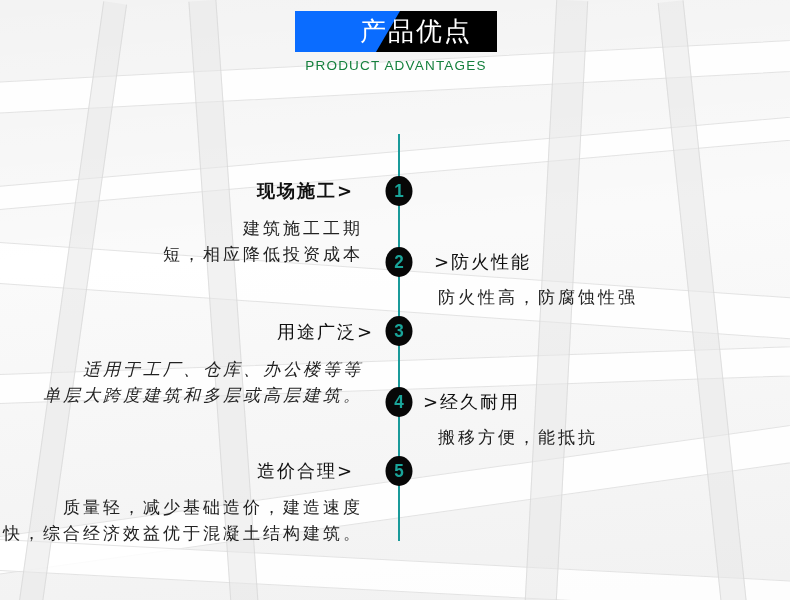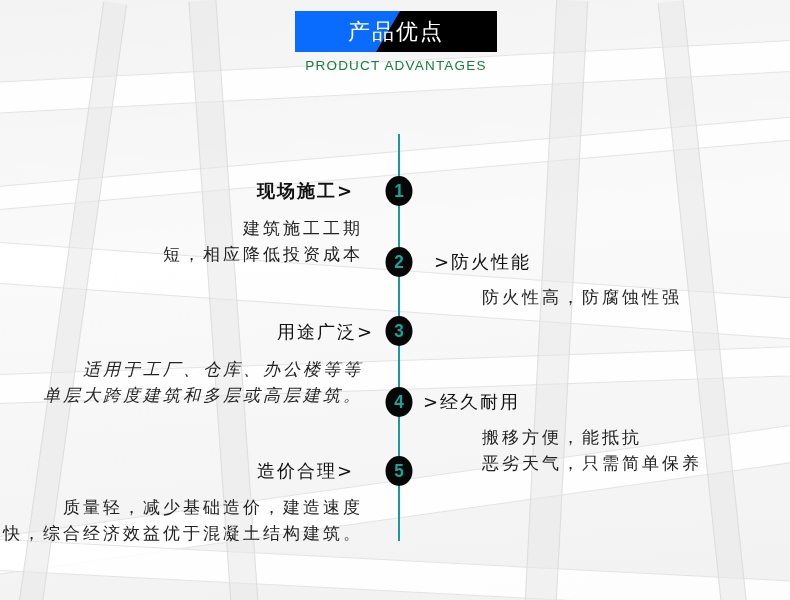--- a/index.html
+++ b/index.html
@@ -30,21 +30,21 @@
       overflow: hidden;
     }
     .header .blue {
       position: absolute; left: 0; top: 0; width: 202px; height: 41px;
       background: #0a6cff;
       clip-path: polygon(0 0, 105px 0, 81px 41px, 0 41px);
     }
     .header .title {
       position: absolute; left: 0; top: 0; width: 202px; height: 41px;
       line-height: 41px; text-align: center; color: #fff;
-      font-size: 22px; letter-spacing: 2px;
+      font-size: 26px; letter-spacing: 2px; padding-left: 20px;
     }
     .subtitle {
       position: absolute; left: 295px; top: 58px; width: 202px; text-align: center;
       color: #15803d; font-size: 13.5px; letter-spacing: 1.2px;
       font-family: "Liberation Sans", sans-serif;
     }
     .timeline-line {
       position: absolute; left: 398px; top: 134px; width: 2px; height: 407px;
       background: #1a9a9a;
     }
@@ -58,21 +58,21 @@
     .title-l, .title-r {
       position: absolute; font-size: 18px; color: #111; letter-spacing: 2px;
       white-space: nowrap; line-height: 24px;
     }
     .title-l { text-align: right; }
     .desc {
       position: absolute; font-size: 17px; color: #222; letter-spacing: 3px;
       line-height: 26px; white-space: nowrap;
     }
     .desc.left { text-align: right; }
-    .desc.right { text-align: left; margin-left: 44px; }
+    .desc.right { text-align: left; }
     .desc div { display: block; }
   </style>
 </head>
 <body>
 
 <div class="bg">
   <div class="beam" style="left:-40px; top:60px; width:900px; height:30px; transform:rotate(-3deg);"></div>
   <div class="beam" style="left:-40px; top:150px; width:900px; height:22px; transform:rotate(-5deg);"></div>
   <div class="beam" style="left:-60px; top:270px; width:920px; height:40px; transform:rotate(4deg);"></div>
   <div class="beam" style="left:-60px; top:360px; width:920px; height:28px; transform:rotate(-2deg);"></div>
@@ -109,21 +109,20 @@
 <div class="node" style="left:384px; top:316px;">3</div>
 <div class="desc left" style="right:427px; top:356px;font-style:italic;">
   <div>适用于工厂、仓库、办公楼等等</div>
   <div>单层大跨度建筑和多层或高层建筑。</div>
 </div>
 
 <div class="node" style="left:384px; top:387px;">4</div>
 <div class="title-r" style="left:423px; top:390px;">&gt;经久耐用</div>
 <div class="desc right" style="left:438px; top:424px;">
   <div>搬移方便，能抵抗</div>
-  <div>恶劣天气，只需简单保养</div>
 </div>
 
 <div class="title-l" style="right:436px; top:459px;text-align:center;">造价合理&gt;</div>
 <div class="node" style="left:384px; top:456px;">5</div>
 <div class="desc left" style="right:427px; top:494px;">
   <div>质量轻，减少基础造价，建造速度</div>
   <div>快，综合经济效益优于混凝土结构建筑。</div>
 </div>
 
 </body></html>

